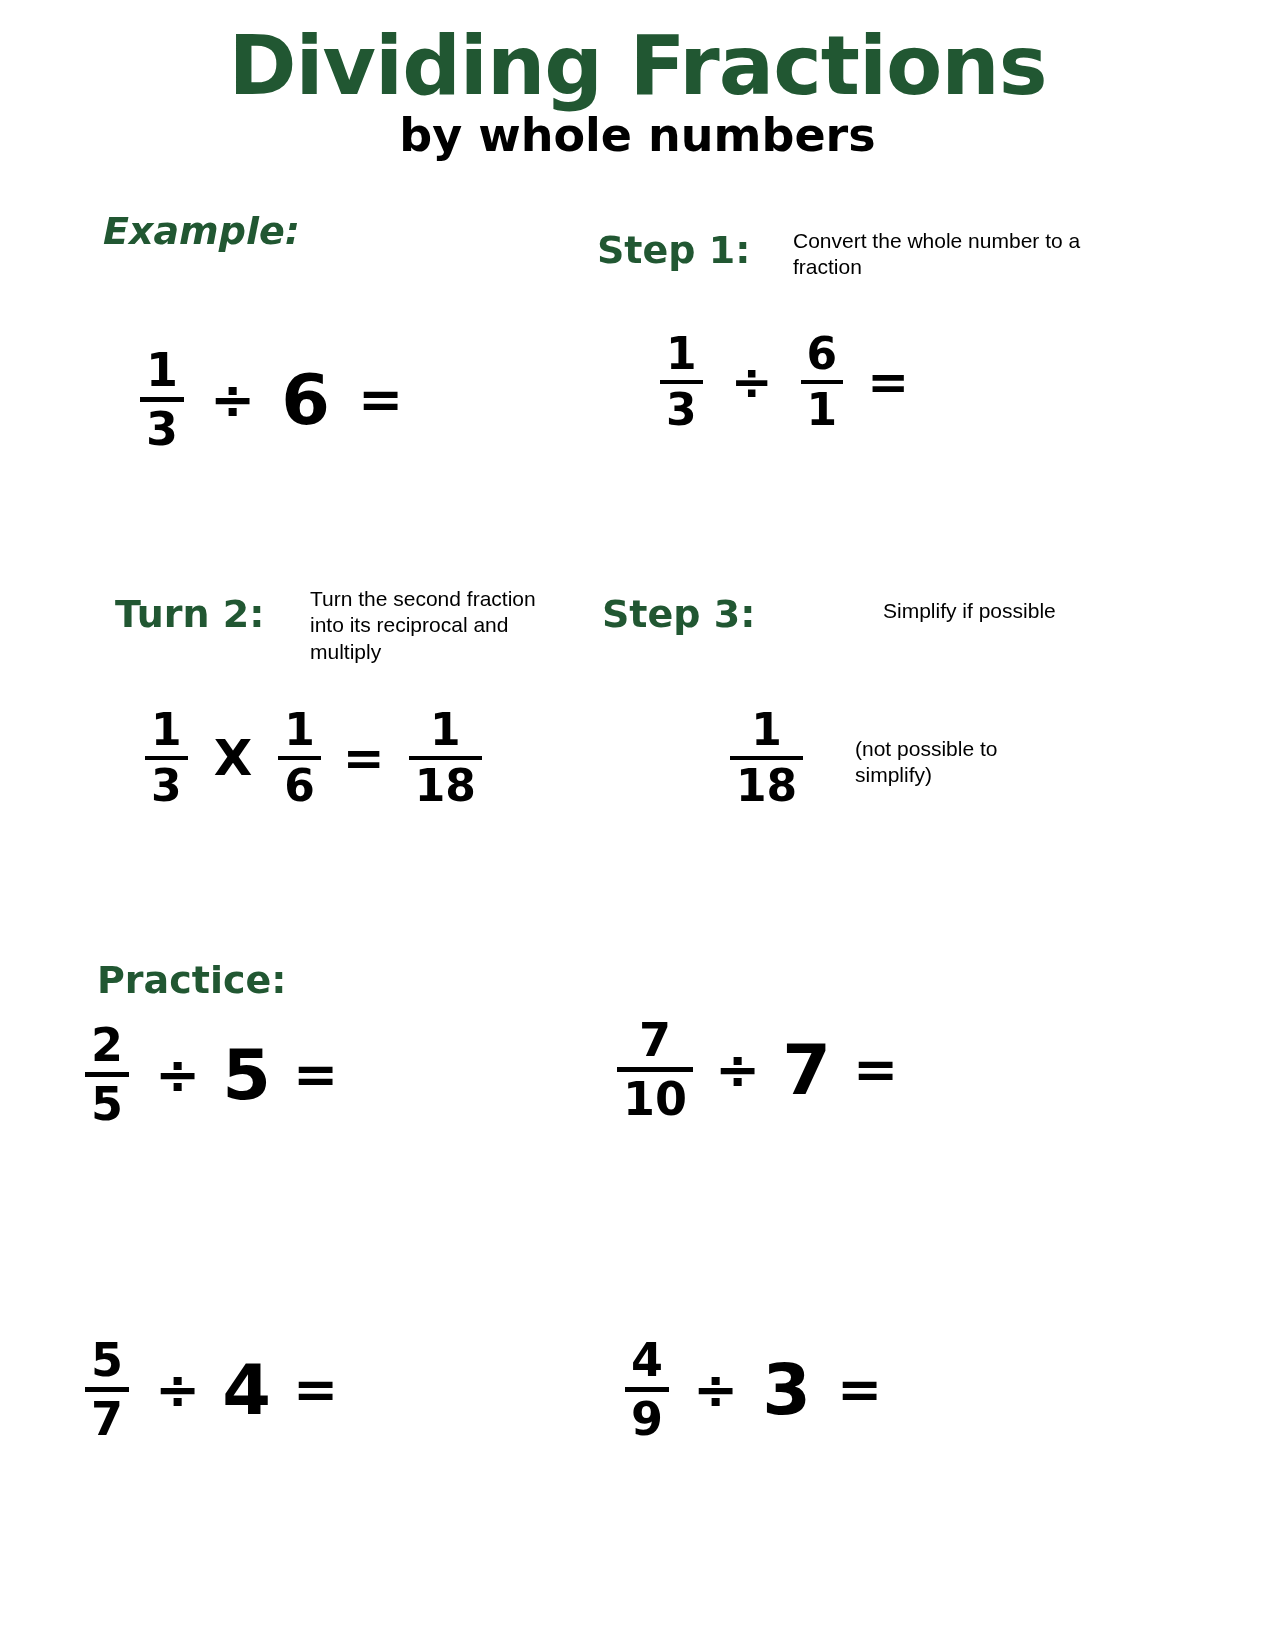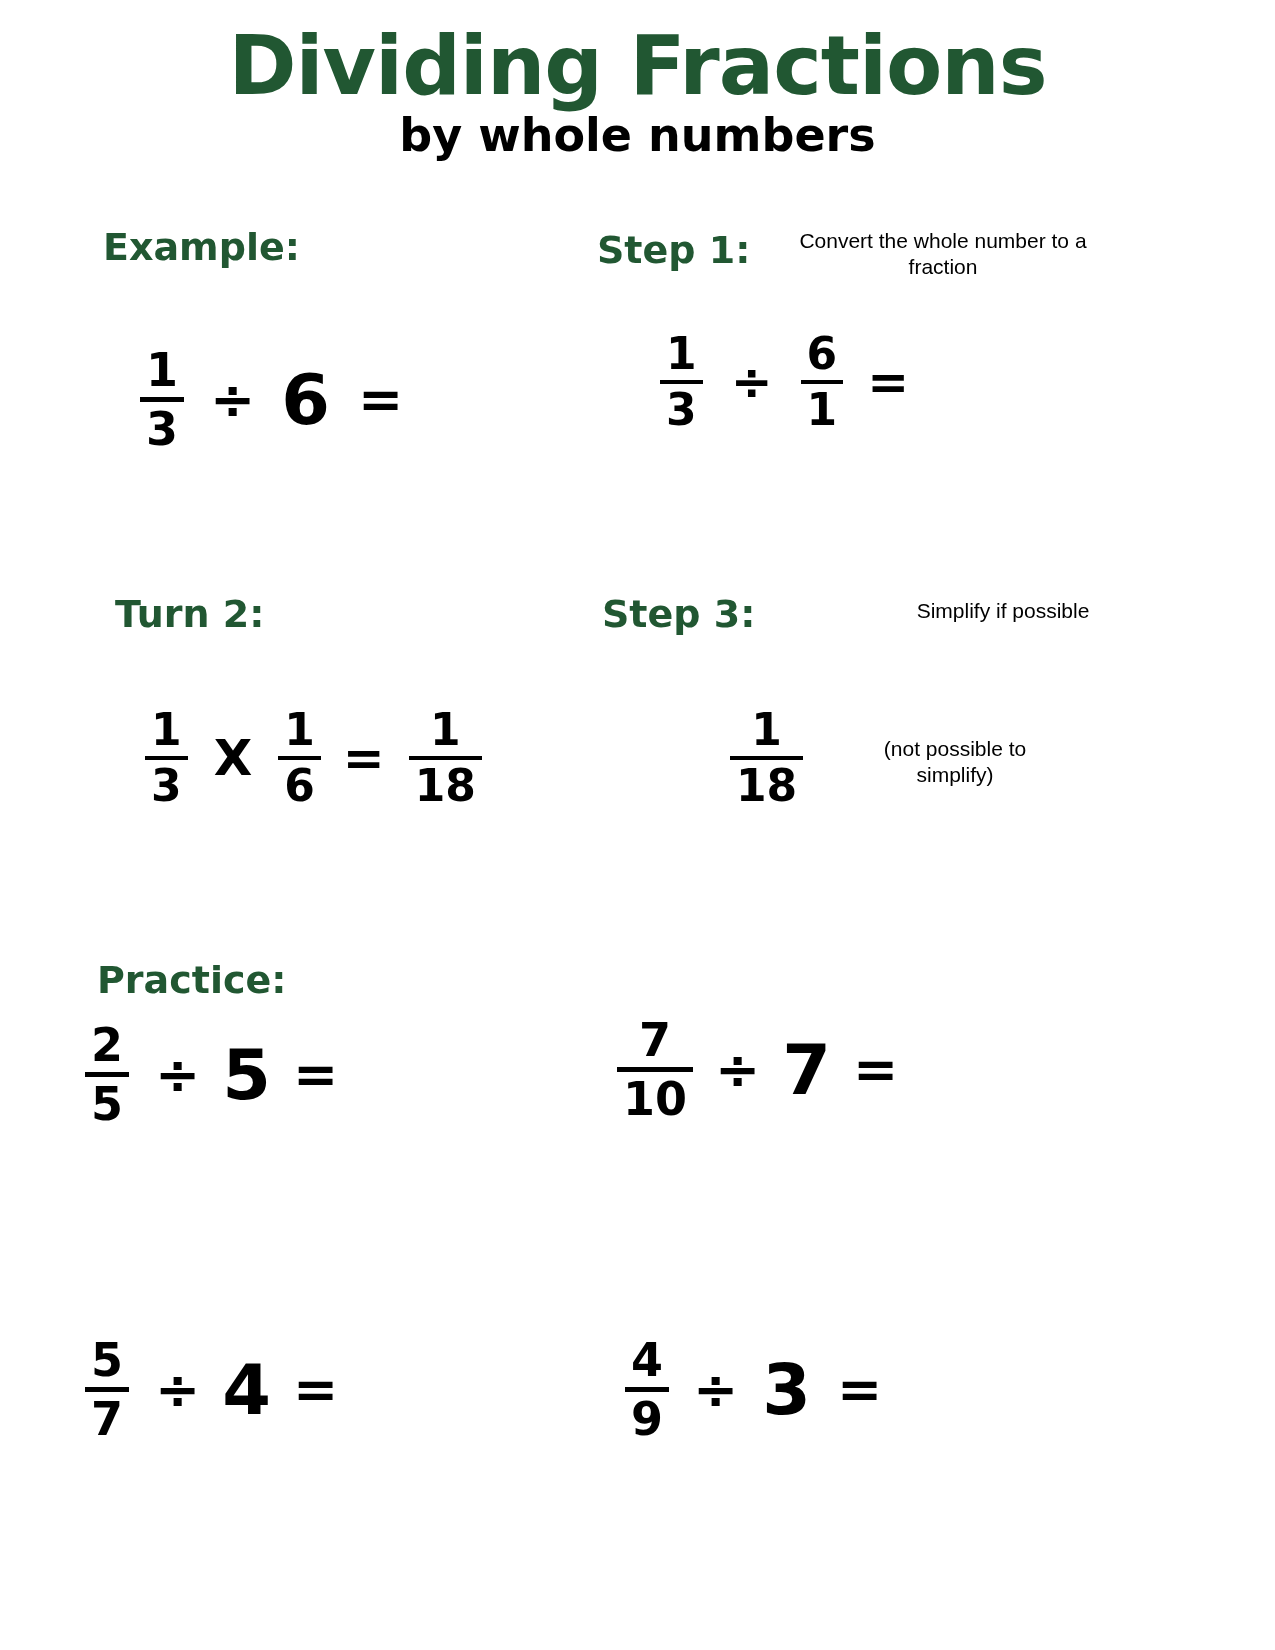--- a/index.html
+++ b/index.html
@@ -53,21 +53,20 @@
     font-weight: bold;
     color: #215732;
     font-family: "DejaVu Sans", sans-serif;
     white-space: nowrap;
   }
   .note {
     position: absolute;
     font-size: 21px;
     line-height: 1.25;
     color: #000000;
-    text-align: center;
     font-family: "Liberation Sans", sans-serif;
   }
 
   
   .expr {
     position: absolute;
     display: flex;
     align-items: center;
     gap: 0px;
     white-space: nowrap;
@@ -118,21 +117,21 @@
   .sz-lg .whole { font-size: 70px; }
 </style>
 </head>
 <body>
 
 <div class="page">
 
   <div class="title">Dividing Fractions</div>
   <div class="subtitle">by whole numbers</div>
 
-  <div class="heading" style="left:103px; top:225px;">Example:</div>
+  <div class="heading" style="left:103px; top:209px;font-style:italic;">Example:</div>
 
   <div class="expr sz-lg" style="left:140px; top:345px;">
     <span class="frac">
       <span class="num">1</span>
       <span class="bar"></span>
       <span class="den">3</span>
     </span>
     <span class="op" style="margin-left:26px;">÷</span>
     <span class="whole" style="margin-left:26px;">6</span>
     <span class="op" style="margin-left:28px;">=</span>
@@ -150,20 +149,21 @@
     <span class="op" style="margin-left:28px;">÷</span>
     <span class="frac" style="margin-left:28px;">
       <span class="num">6</span>
       <span class="bar"></span>
       <span class="den">1</span>
     </span>
     <span class="op" style="margin-left:24px;">=</span>
   </div>
 
   <div class="heading" style="left:115px; top:592px;">Turn 2:</div>
+  <div class="note" style="left:310px; top:586px; width:262px;">Turn the second fraction into its reciprocal and multiply</div>
 
   <div class="expr sz-md" style="left:145px; top:706px;">
     <span class="frac">
       <span class="num">1</span>
       <span class="bar"></span>
       <span class="den">3</span>
     </span>
     <span class="op" style="margin-left:26px;">X</span>
     <span class="frac" style="margin-left:26px;">
       <span class="num">1</span>

